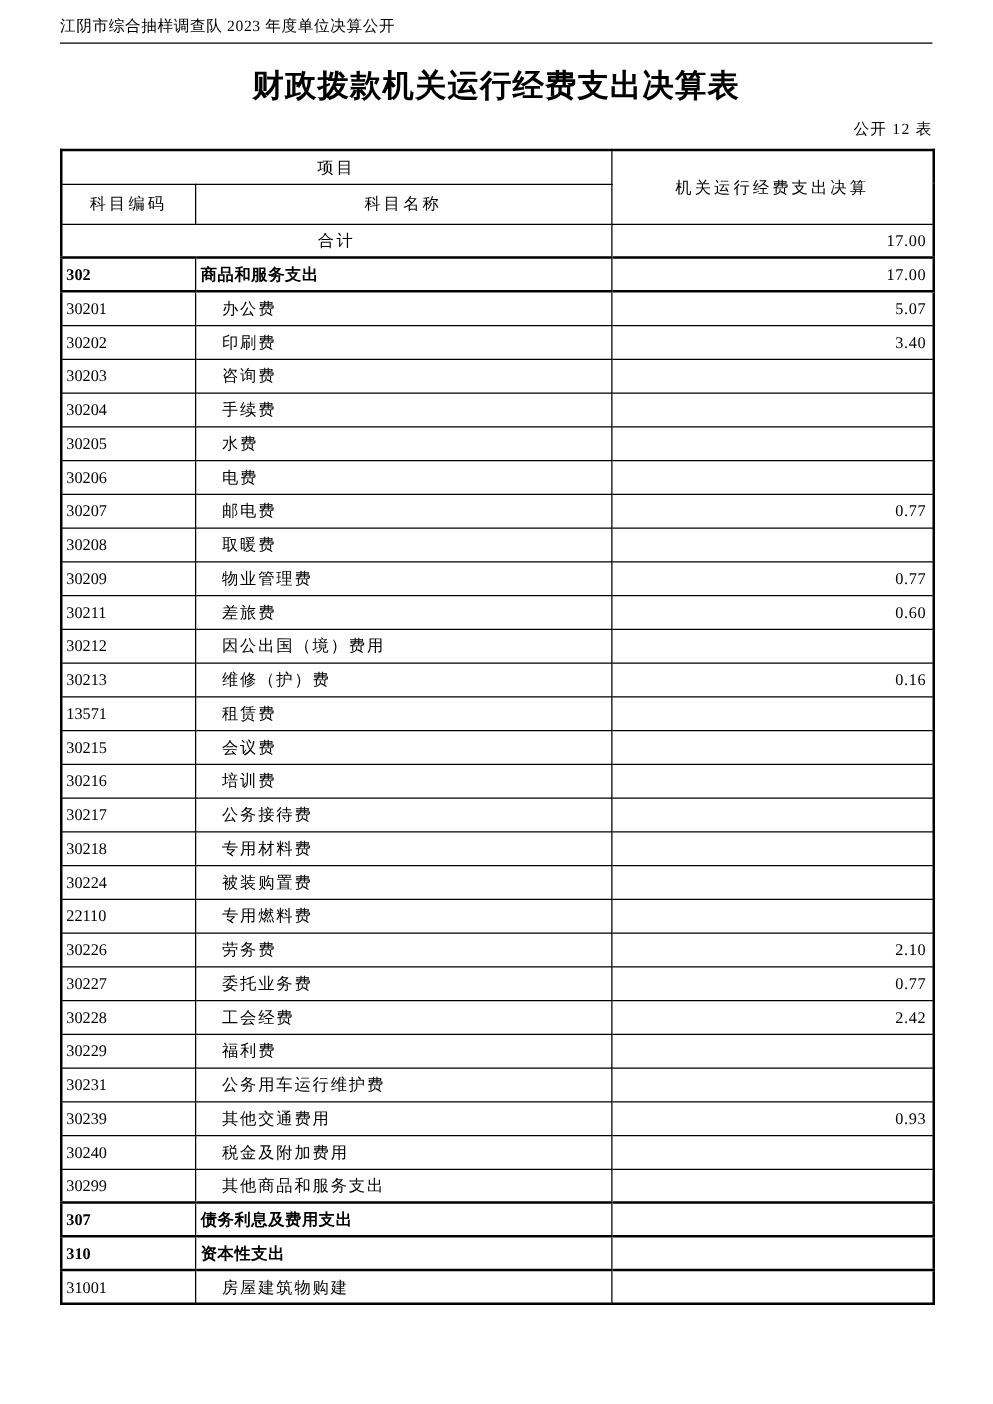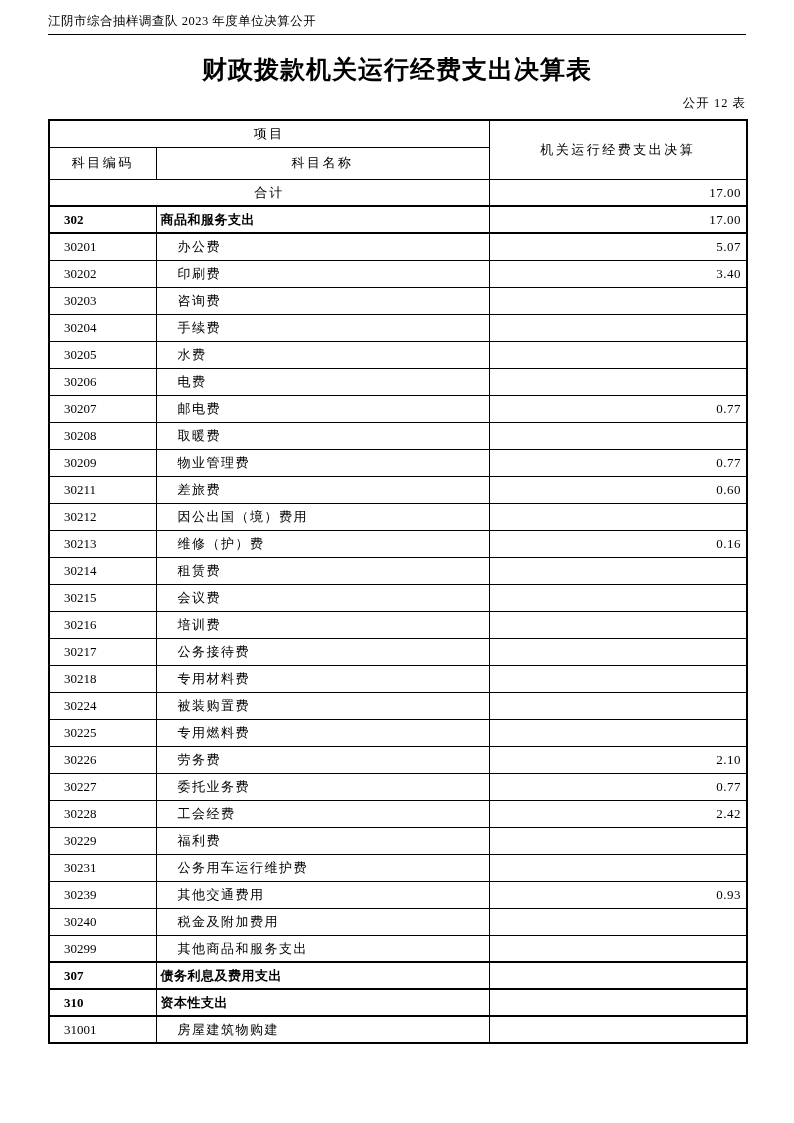--- a/index.html
+++ b/index.html
@@ -57,21 +57,21 @@
     font-size: 13px;
     font-weight: normal;
     vertical-align: middle;
     overflow: hidden;
     white-space: nowrap;
   }
   .fin-table thead tr.h1 { height: 27px; }
   .fin-table thead tr.h2 { height: 32px; }
   .fin-table tbody tr { height: 27px; }
   .fin-table th { text-align: center; letter-spacing: 2.5px; }
-  td.code { padding-left: 14px; text-align: left; }
+  td.code { padding-left: 3px; text-align: left; }
   td.name { padding-left: 21px; text-align: left; letter-spacing: 1.5px; }
   td.val  { padding-right: 5px; text-align: right; letter-spacing: 0.5px; }
   td.total-label { text-align: center; letter-spacing: 2px; margin-left: 22px; }
   tr.cat-row td { border-top-width: 2px; border-bottom-width: 2px; }
   tr.cat-row td.code, tr.cat-row td.name { font-weight: bold; }
   tr.cat-row td.name { padding-left: 4px; letter-spacing: 0.5px; }
   tr.total-row td { border-top-width: 1px; }
 
   .footer {
     margin-top: 22px;
@@ -175,21 +175,21 @@
           <td class="code">30212</td>
           <td class="name">因公出国（境）费用</td>
           <td class="val"></td>
         </tr>
         <tr>
           <td class="code">30213</td>
           <td class="name">维修（护）费</td>
           <td class="val">0.16</td>
         </tr>
         <tr>
-          <td class="code">30214</td>
+          <td class="code">13571</td>
           <td class="name">租赁费</td>
           <td class="val"></td>
         </tr>
         <tr>
           <td class="code">30215</td>
           <td class="name">会议费</td>
           <td class="val"></td>
         </tr>
         <tr>
           <td class="code">30216</td>
@@ -205,21 +205,21 @@
           <td class="code">30218</td>
           <td class="name">专用材料费</td>
           <td class="val"></td>
         </tr>
         <tr>
           <td class="code">30224</td>
           <td class="name">被装购置费</td>
           <td class="val"></td>
         </tr>
         <tr>
-          <td class="code">30225</td>
+          <td class="code">22110</td>
           <td class="name">专用燃料费</td>
           <td class="val"></td>
         </tr>
         <tr>
           <td class="code">30226</td>
           <td class="name">劳务费</td>
           <td class="val">2.10</td>
         </tr>
         <tr>
           <td class="code">30227</td>

